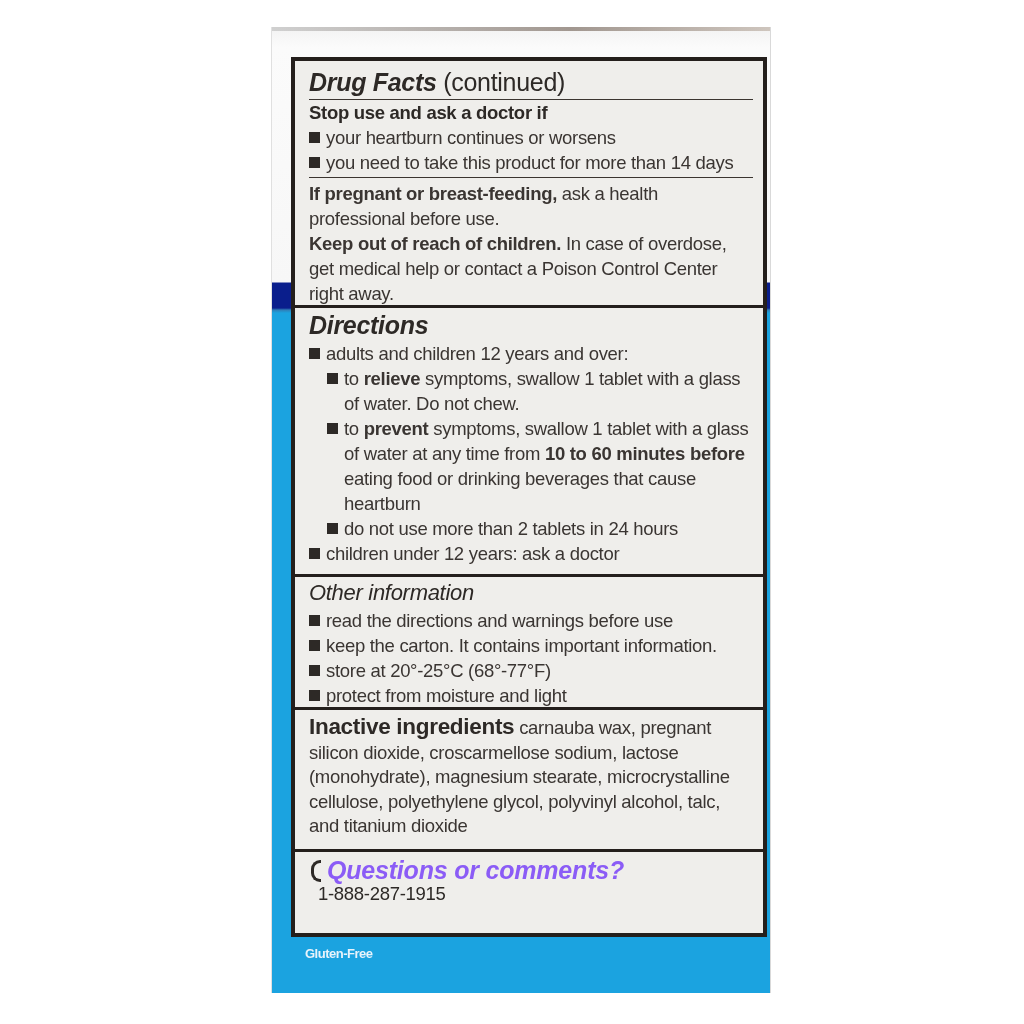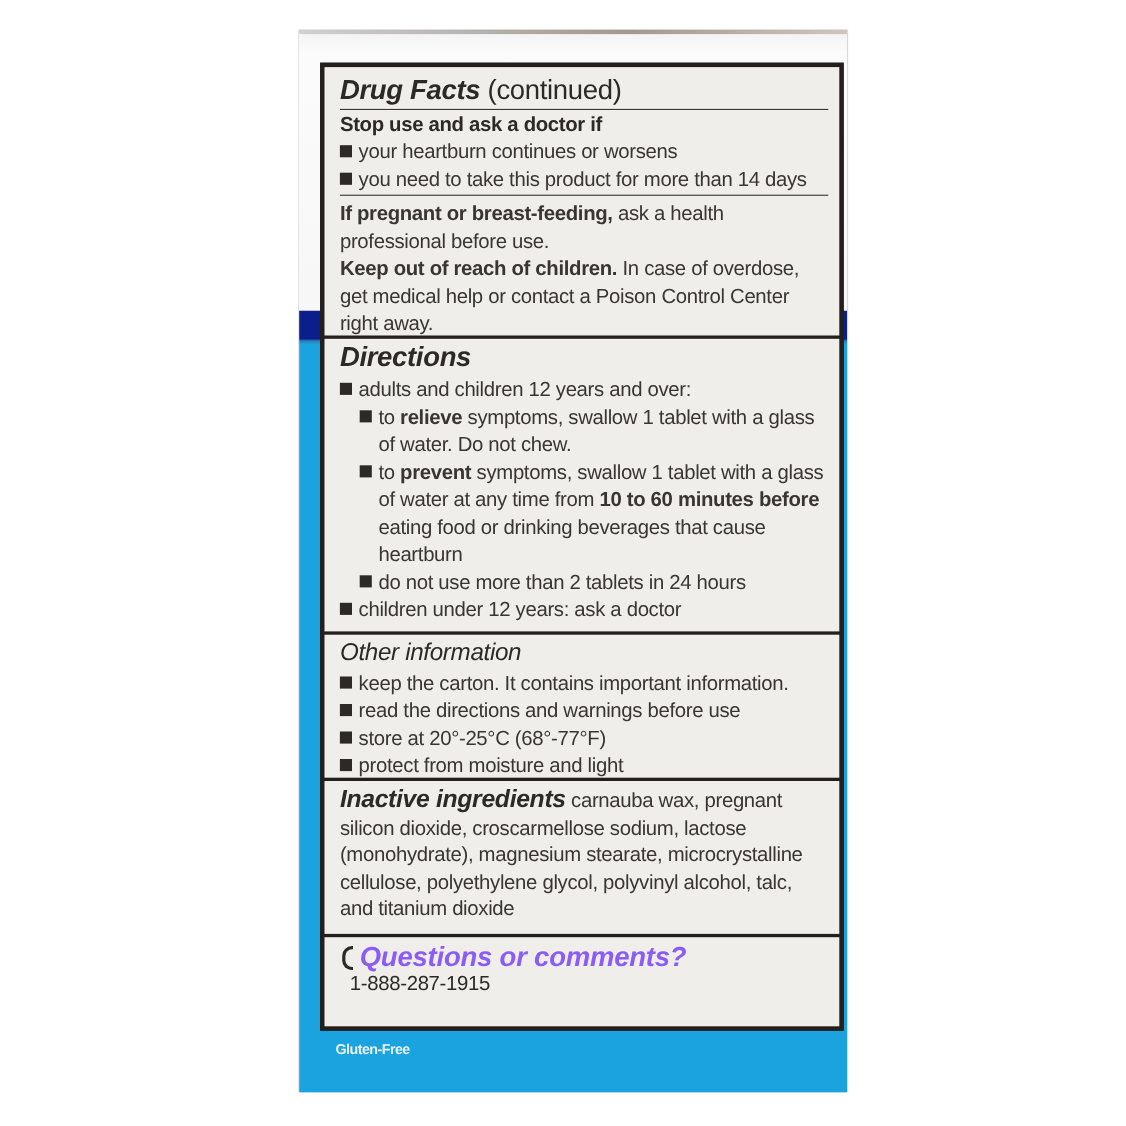--- a/index.html
+++ b/index.html
@@ -36,21 +36,21 @@
     .title .plain { font-style: normal; font-weight: normal; }
     .rule { border-top: 1.5px solid #3b3530; margin: 0 0 0 0; }
     .subhead { font-weight: bold; color: #2d2926; }
     .bullet { position: relative; padding-left: 17px; }
     .bullet::before {
       content: ""; position: absolute; left: 0; top: 7px; width: 11px; height: 11px; background: #2d2926;
     }
     .indent { margin-left: 18px; }
     .section-title { font-style: italic; font-size: 25px; line-height: 32px; color: #2d2926; letter-spacing: -0.3px; margin-top: 1px; font-weight: bold; }
     .section-title-sm { font-style: italic; font-size: 22px; line-height: 30px; color: #2d2926; margin-top: 1px; }
-    .ing-title { font-style: italic; font-weight: bold; font-size: 22.5px; color: #2d2926; letter-spacing: -0.3px; }
+    .ing-title { font-weight: bold; font-size: 22.5px; color: #2d2926; letter-spacing: -0.3px; }
     .panel-4 .body { line-height: 24.5px; padding-top: 5px; }
     .q-row { display: flex; align-items: center; margin-top: 6px; }
     .phone-icon { width: 10px; height: 22px; border: 3.5px solid #2d2926; border-right: none; border-radius: 9px 0 0 9px; box-sizing: border-box; margin-right: 6px; margin-left: 2px; }
     .q-title { font-style: italic; font-weight: bold; font-size: 25px; color: #8b5cf6; letter-spacing: -0.2px; }
     .phone-number { font-size: 18.5px; margin-left: 9px; line-height: 22px; color: #2d2926; }
     .gluten {
       position: absolute; left: 33px; top: 919px; color: #e8f3fb; font-weight: bold; font-size: 13px; letter-spacing: -0.5px;
     }
   </style>
 </head>
@@ -76,22 +76,22 @@
       <div class="section-title">Directions</div>
       <div class="bullet">adults and children 12 years and over:</div>
       <div class="bullet indent"><span>to </span><b>relieve</b><span> symptoms, swallow 1 tablet with a glass of water. Do not chew.</span></div>
       <div class="bullet indent"><span>to </span><b>prevent</b><span> symptoms, swallow 1 tablet with a glass of water at any time from </span><b>10 to 60 minutes before</b><span> eating food or drinking beverages that cause heartburn</span></div>
       <div class="bullet indent">do not use more than 2 tablets in 24 hours</div>
       <div class="bullet">children under 12 years: ask a doctor</div>
     </div>
 
     <div class="panel panel-3">
       <div class="section-title-sm">Other information</div>
+      <div class="bullet">read the directions and warnings before use</div>
       <div class="bullet">keep the carton. It contains important information.</div>
-      <div class="bullet">read the directions and warnings before use</div>
       <div class="bullet">store at 20°-25°C (68°-77°F)</div>
       <div class="bullet">protect from moisture and light</div>
     </div>
 
     <div class="panel panel-4">
       <div class="body"><span class="ing-title">Inactive ingredients</span><span> carnauba wax, pregnant silicon dioxide, croscarmellose sodium, lactose (monohydrate), magnesium stearate, microcrystalline cellulose, polyethylene glycol, polyvinyl alcohol, talc, and titanium dioxide</span></div>
     </div>
 
     <div class="panel panel-5">
       <div class="q-row">

